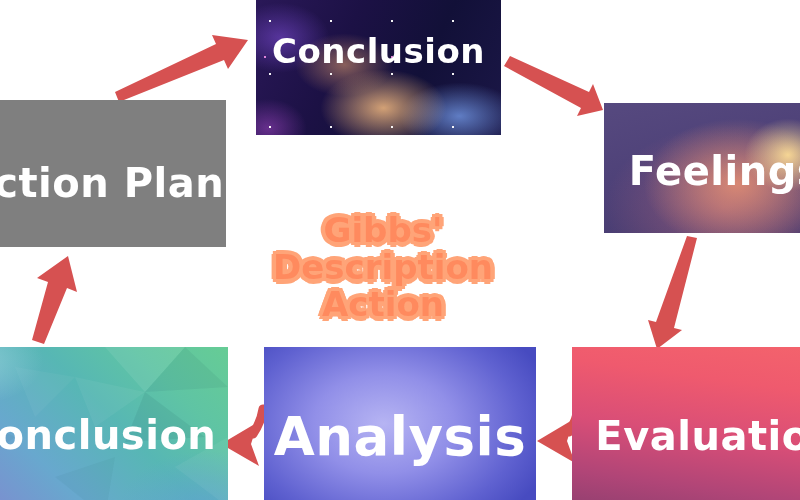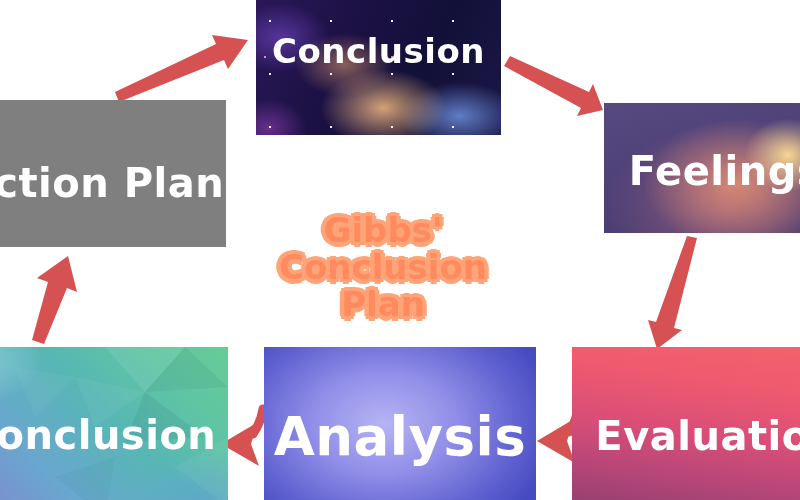--- a/index.html
+++ b/index.html
@@ -130,17 +130,17 @@
 
   <div class="node node-analysis">
     <span class="label">Analysis</span>
   </div>
 
   <div class="node node-evaluation">
     <span class="label">Evaluation</span>
   </div>
 
   <div class="title">
-    <div>Gibbs' Conclusion</div>
-    <div>Plan</div>
+    <div>Gibbs' Description</div>
+    <div>Action</div>
   </div>
 
 </div>
 
 </body></html>

